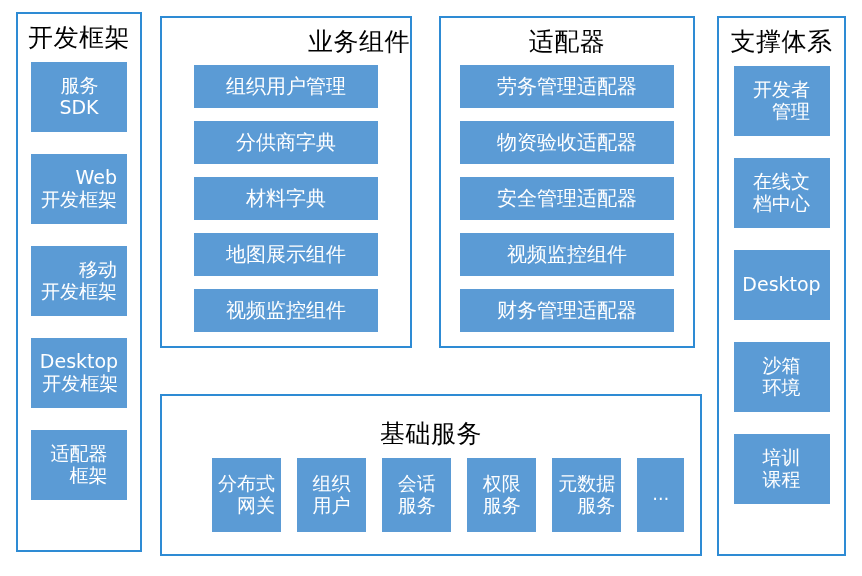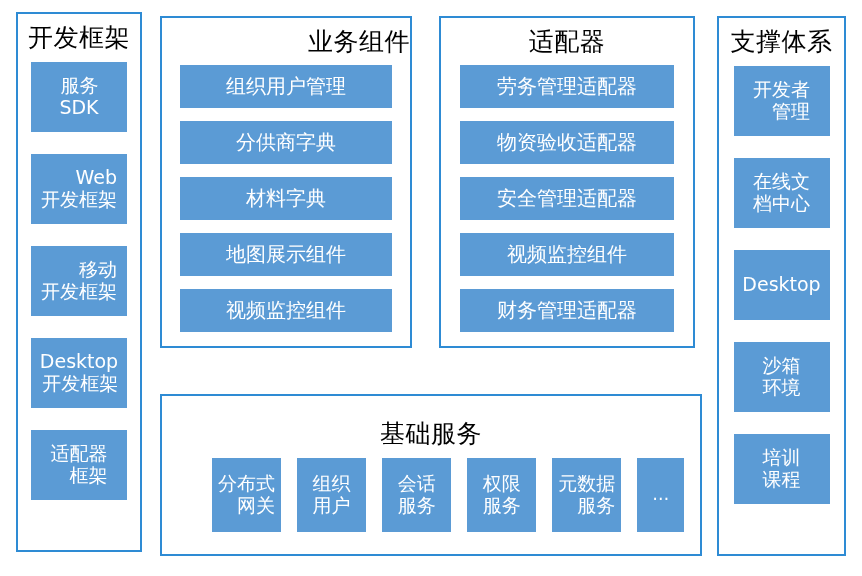--- a/index.html
+++ b/index.html
@@ -43,21 +43,21 @@
 
   
   #panel-dev      { left: 16px;  top: 12px;  width: 126px; height: 540px; }
   #panel-dev .panel-title   { margin-top: 10px; }
   #panel-dev .tiles         { margin: 10px auto 0; width: 96px; }
   #panel-dev .tile          { height: 70px; margin-bottom: 22px; font-size: 19px; }
 
   
   #panel-biz      { left: 160px; top: 16px;  width: 252px; height: 332px; }
   #panel-biz .panel-title   { margin-top: 10px; text-align: right; }
-  #panel-biz .tiles         { margin: 9px auto 0; width: 212px; }
+  #panel-biz .tiles         { margin: 9px auto 0; width: 184px; }
   #panel-biz .tile          { height: 43px; margin-bottom: 13px; font-size: 20px; }
 
   
   #panel-adapter  { left: 439px; top: 16px;  width: 256px; height: 332px; }
   #panel-adapter .panel-title { margin-top: 10px; }
   #panel-adapter .tiles       { margin: 9px auto 0; width: 214px; }
   #panel-adapter .tile        { height: 43px; margin-bottom: 13px; font-size: 20px; }
 
   
   #panel-support  { left: 717px; top: 16px;  width: 129px; height: 540px; }

